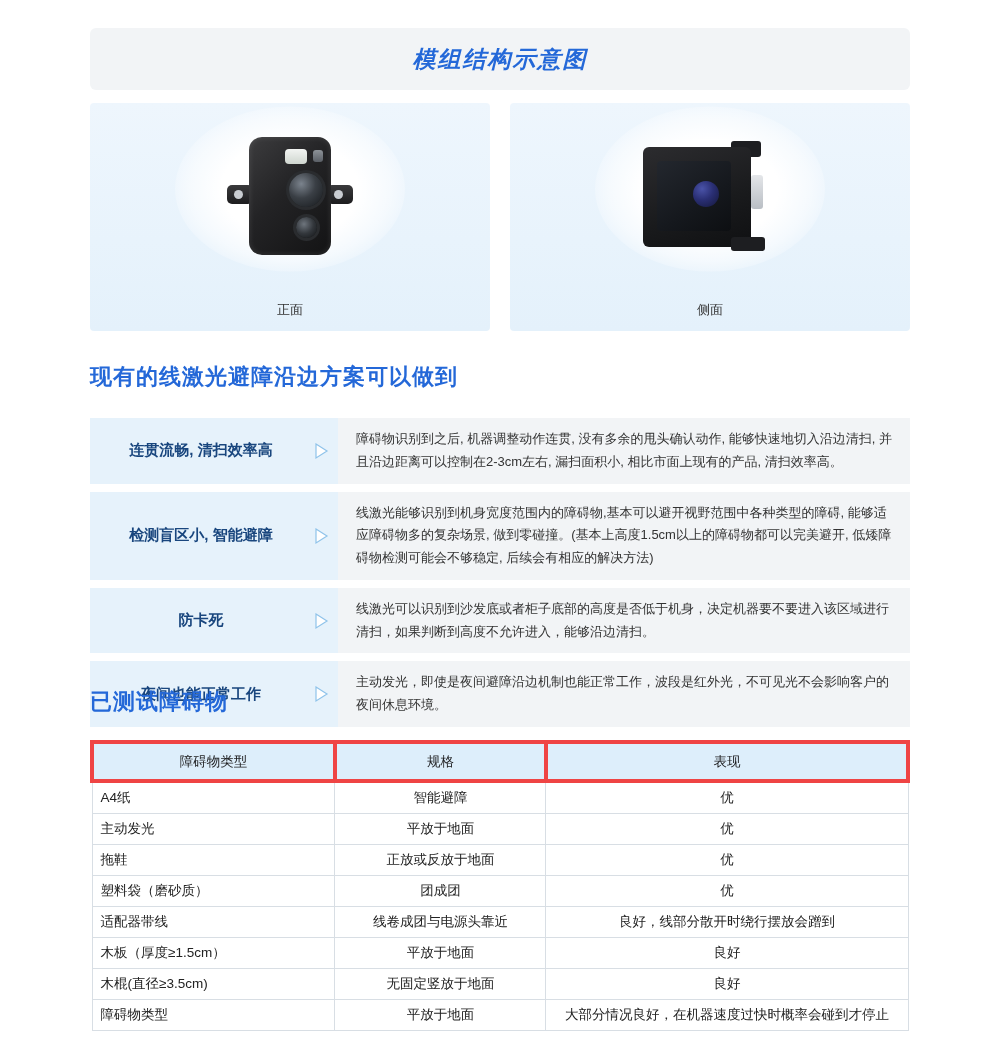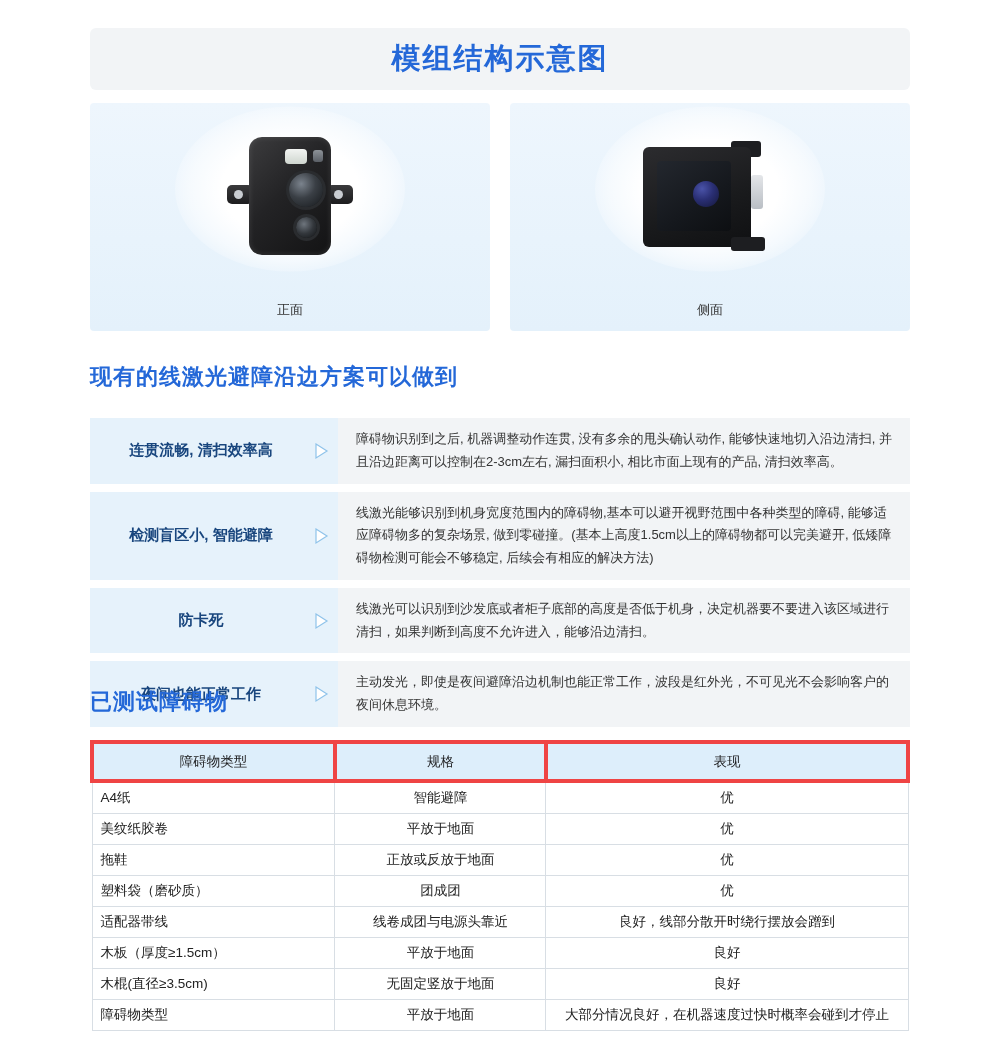--- a/index.html
+++ b/index.html
@@ -30,23 +30,24 @@
     width: 820px;
     height: 62px;
     background: #f2f4f6;
     border-radius: 6px;
     display: flex;
     align-items: center;
     justify-content: center;
   }
   .title-banner .title-text {
     color: #2468d8;
-    font-size: 29px;
+    font-size: 23px;
     font-weight: bold;
     letter-spacing: 2px;
+    font-style: italic;
   }
 
   
   .cards {
     position: absolute;
     left: 90px;
     top: 103px;
     width: 820px;
     height: 288px;
     display: flex;
@@ -420,21 +421,21 @@
         <th>表现</th>
       </tr>
     </thead>
     <tbody>
       <tr>
         <td class="col-type">A4纸</td>
         <td>智能避障</td>
         <td>优</td>
       </tr>
       <tr>
-        <td class="col-type">美纹纸胶卷</td>
+        <td class="col-type">主动发光</td>
         <td>平放于地面</td>
         <td>优</td>
       </tr>
       <tr>
         <td class="col-type">拖鞋</td>
         <td>正放或反放于地面</td>
         <td>优</td>
       </tr>
       <tr>
         <td class="col-type">塑料袋（磨砂质）</td>

